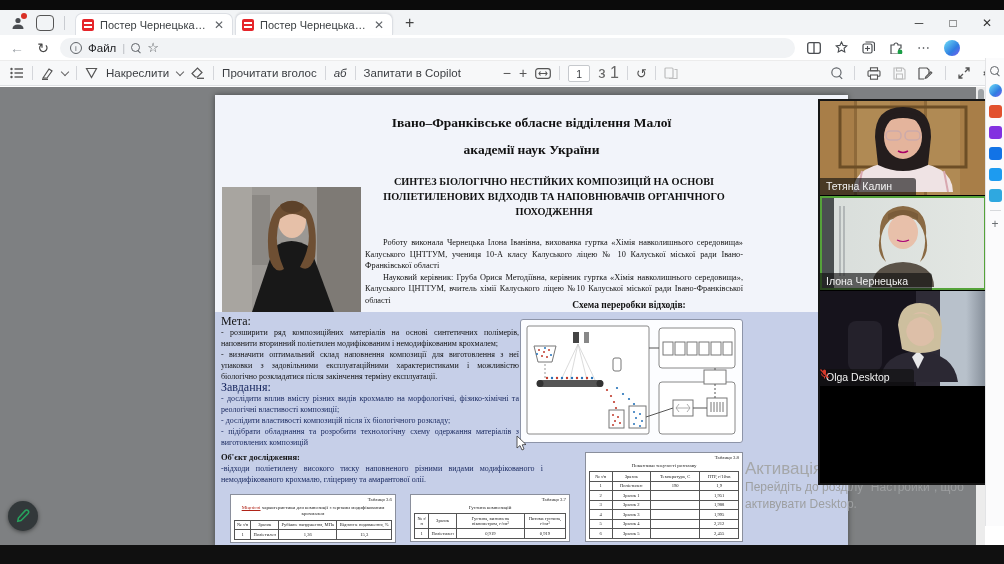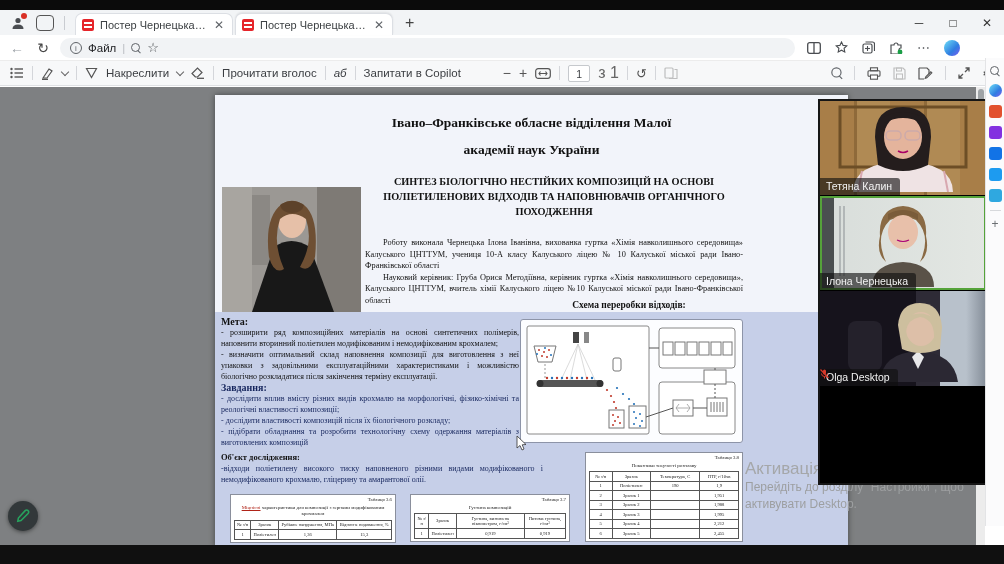--- a/index.html
+++ b/index.html
@@ -56,21 +56,21 @@
   
   .pdf-page{position:absolute;left:215px;top:8px;width:633px;height:452px;background:#f2f4fa;box-shadow:0 0 6px rgba(0,0,0,.45);overflow:hidden;font-family:"Liberation Serif",serif;color:#111}
   .poster-blue{position:absolute;left:0;top:217px;right:0;bottom:0;background:#c6cfe8}
   .org{position:absolute;left:0;top:14px;width:100%;text-align:center;font-weight:bold;font-size:13.5px;line-height:27px}
   .photo{position:absolute;left:7px;top:92px;width:139px;height:125px;overflow:hidden}
   .ptitle{position:absolute;left:150px;top:79px;width:378px;text-align:center;font-weight:bold;font-size:10.3px;line-height:15px}
   .ppar{position:absolute;left:150px;top:142px;width:378px;font-size:8.3px;line-height:11.5px;text-align:justify}
   .ppar .ind{display:inline-block;width:18px}
   .scheme-h{position:absolute;left:300px;top:205px;width:228px;text-align:center;font-weight:bold;font-size:9.5px}
   .leftcol{position:absolute;left:6px;top:221px;width:298px;font-size:8px;line-height:11px;text-align:justify}
-  .leftcol .hd{font-weight:bold;font-size:10px}
+  .leftcol .hd{font-weight:normal;font-size:12px}
   .leftcol .hd.blue,.tasks{color:#14245c}
   .objblock{position:absolute;left:6px;top:357px;width:322px;font-size:8px;line-height:11px;text-align:justify}
   .objblock .hd{font-weight:bold;font-size:8.5px}
   .diagram{position:absolute;left:305px;top:224px;width:223px;height:124px;background:#fcfdff;border:1px solid #8d94a8;border-radius:3px}
   
   .ptable{position:absolute;background:#fff;border:1px solid #8a8f9c;padding:2px 3px;font-size:5px;line-height:6.5px;color:#222}
   .ptable .cap{text-align:right;font-size:4.8px;margin-bottom:1px}
   .ptable .ttl{text-align:center;margin-bottom:2px}
   .ptable .ttl .red{color:#b02418;text-decoration:underline}
   .ptable table{border-collapse:collapse;width:100%}
@@ -78,21 +78,21 @@
   #ptable-a{left:15px;top:399px;width:166px}
   #ptable-b{left:195px;top:399px;width:160px}
   #ptable-c{left:370px;top:357px;width:158px}
 
   
   .video-panel{position:absolute;left:818px;top:12px;width:170px;height:386px;background:#000;border:2px solid #161616;z-index:30}
   .vtile{position:relative;width:100%;height:95px;border-bottom:1px solid #000;overflow:hidden}
   .vtile:last-child{border-bottom:none}
   .vtile.active{box-shadow:inset 0 0 0 2px #55a33a}
   .vtile svg{position:absolute;left:0;top:0}
-  .vname{position:absolute;left:0;bottom:0;display:flex;align-items:flex-end;gap:4px;background:rgba(15,15,15,.62);color:#f2f2f2;font-size:10.5px;padding:2px 8px 3px 6px;border-top-right-radius:3px}
+  .vname{position:absolute;left:0;bottom:0;display:flex;align-items:flex-end;gap:4px;background:rgba(15,15,15,.62);color:#f2f2f2;font-size:10.5px;padding:2px 24px 3px 6px;border-top-right-radius:3px}
   .bg-cabinet{background:repeating-linear-gradient(90deg,#a87e48 0 34px,#8f6a3a 34px 37px,#b08a54 37px 70px)}
   .bg-purple{background:linear-gradient(140deg,#a09bc9,#716c9e 70%)}
   .bg-board{background:linear-gradient(90deg,#4a4f50 0 14px,#d9dedb 14px,#e3e7e3)}
   .bg-dark{background:linear-gradient(90deg,#16131c 0 58%,#2e2b36 58% 72%,#b8c1cb 72% 88%,#848d98)}
 
   
   .side-rail{position:absolute;right:0;top:48px;bottom:19px;width:19px;background:#fbfbfc;border-left:1px solid #e3e4e6;z-index:10;display:flex;flex-direction:column;align-items:center;padding-top:8px;gap:8px}
   .rail-ic{width:13px;height:13px;border-radius:3px;flex:none}
   .rail-div{width:11px;height:1px;background:#d7d9dc}
   .rail-plus{color:#6b6f73;font-size:12px;line-height:10px}

